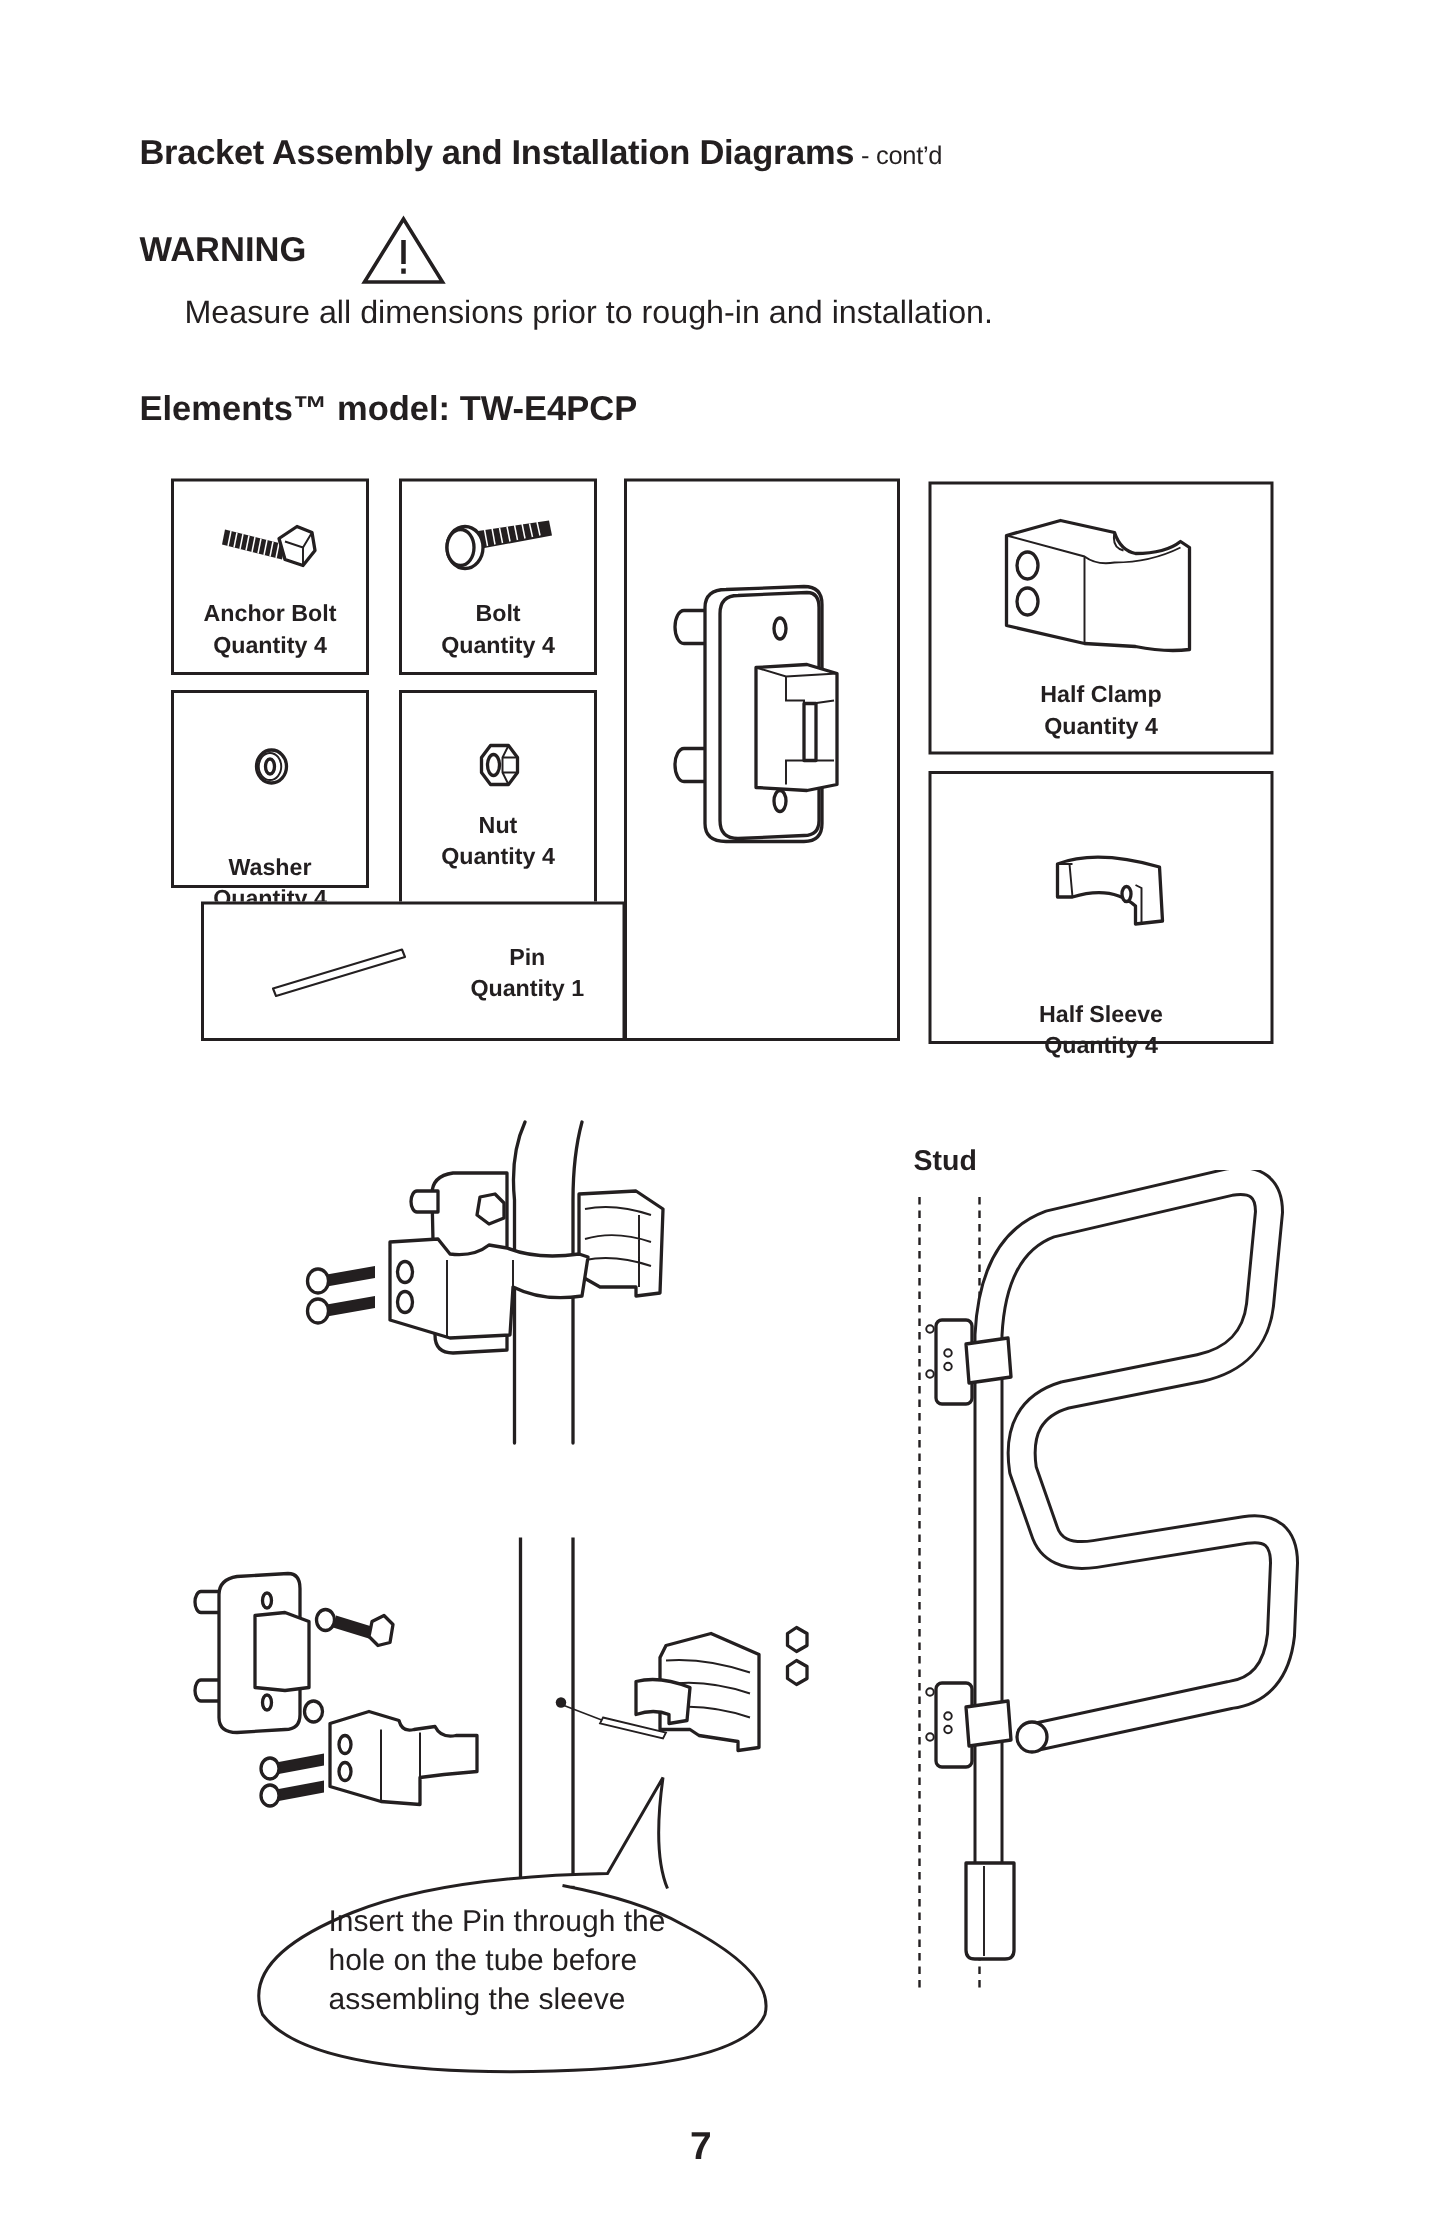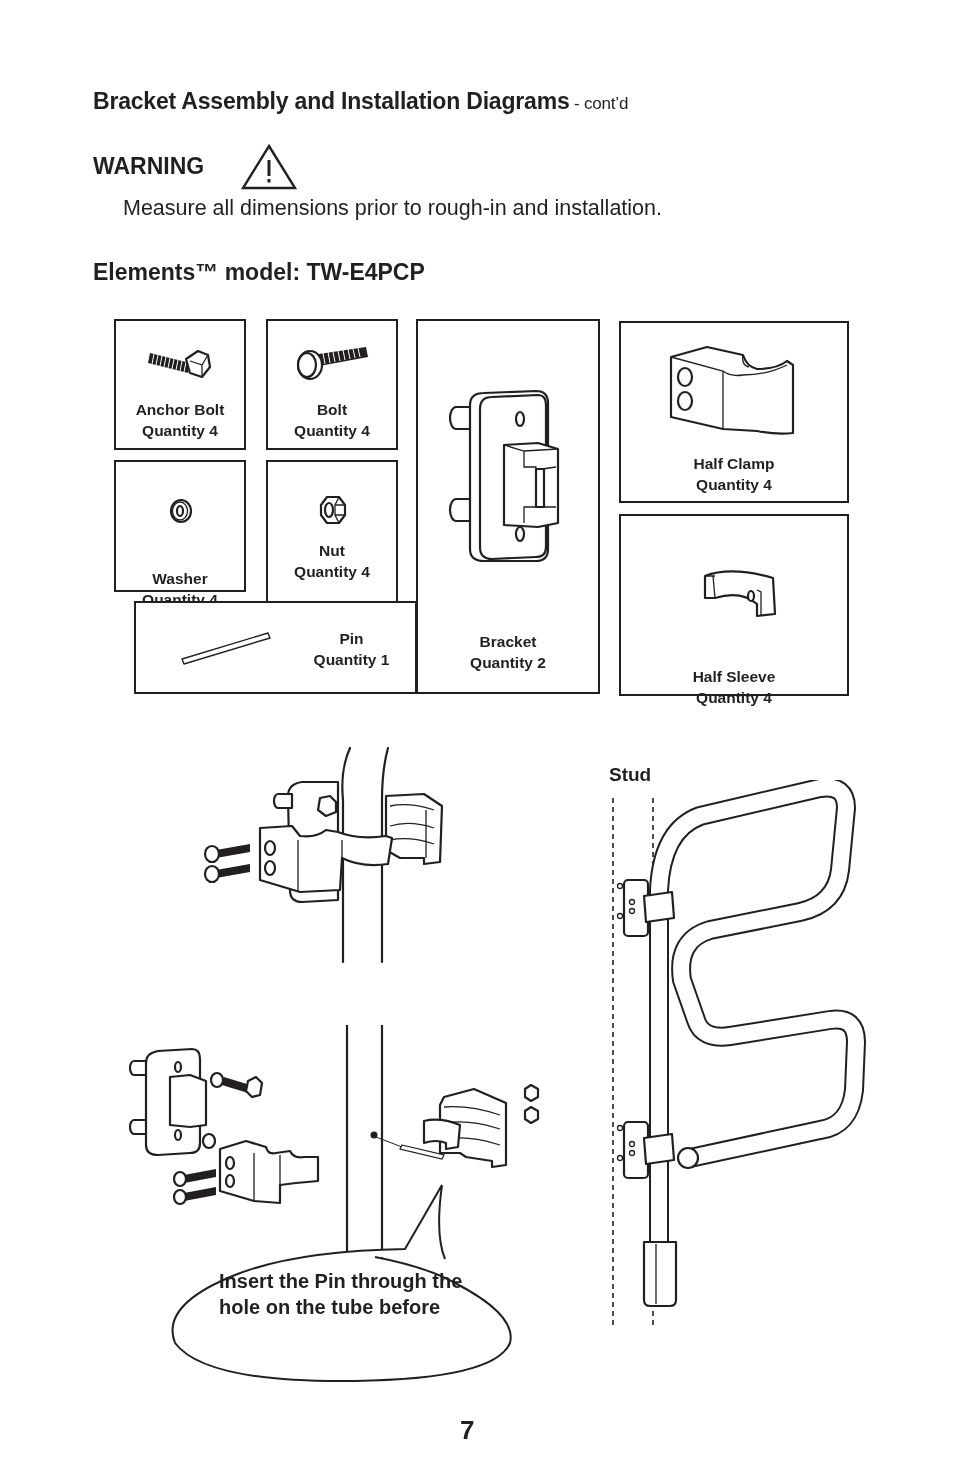--- a/index.html
+++ b/index.html
@@ -9,21 +9,21 @@
   .h1 { left: 93px; top: 88px; font-size: 23px; font-weight: bold; white-space: nowrap; letter-spacing: -0.2px; }
   .h1 .cont { font-weight: normal; font-size: 17px; }
   .warn { left: 93px; top: 153px; font-size: 23px; font-weight: bold; }
   .warn-icon { left: 240px; top: 143px; width: 58px; height: 48px; }
   .measure { left: 93px; top: 196px; font-size: 21.5px; white-space: nowrap; margin-left: 30px; }
   .model { left: 93px; top: 259px; font-size: 23px; font-weight: bold; white-space: nowrap; text-align: right; }
   .box { position: absolute; border: 2.5px solid #231f20; box-sizing: border-box; background: #fff; padding-left: 35px; }
   .lbl { position: absolute; left: 0; right: 0; text-align: center; font-size: 15.5px; font-weight: bold; line-height: 21px; }
   .lbl span { display: block; }
   svg.part { position: absolute; overflow: visible; }
-  .bubble-text { left: 219px; top: 1268px; font-size: 20px; font-weight: bold; line-height: 26px; }
+  .bubble-text { left: 219px; top: 1268px; font-size: 20px; font-weight: normal; line-height: 26px; }
   .bubble-text span { display: block; white-space: nowrap; }
   .stud { left: 609px; top: 764px; font-size: 19px; font-weight: bold; }
   .pagenum { left: 460px; top: 1415px; font-size: 26px; font-weight: bold; }
   svg .ln { fill: none; stroke: #231f20; stroke-width: 2.2; stroke-linejoin: round; stroke-linecap: round; }
   svg .thin { fill: none; stroke: #231f20; stroke-width: 1.3; }
   svg .fillw { fill: #fff; stroke: #231f20; stroke-width: 2.2; stroke-linejoin: round; }
   svg .dash { fill: none; stroke: #231f20; stroke-width: 1.6; stroke-dasharray: 5 4; }
 </style>
 </head>
 <body>
@@ -131,24 +131,20 @@
     <path class="fillw" d="M24 16 Q24 4 38 4 L90 2 Q102 2 102 14 L102 160 Q102 172 90 172 L38 172 Q24 172 24 160 Z"></path>
 
     <path class="fillw" d="M34 20 Q34 8 46 8 L92 6 Q100 6 100 16 L100 158 Q100 168 90 168 L46 170 Q34 170 34 158 Z"></path>
     <ellipse cx="74" cy="30" rx="4" ry="7" class="fillw"></ellipse>
     <ellipse cx="74" cy="145" rx="4" ry="7" class="fillw"></ellipse>
 
     <path class="fillw" d="M58 56 L92 54 L112 60 L112 134 L92 138 L58 136 Z"></path>
     <path class="thin" d="M58 56 L78 62 L112 60 M78 62 L78 78 L90 78 L90 118 L78 118 L78 134 M96 80 L110 78 M96 118 L110 118"></path>
     <rect x="90" y="80" width="8" height="38" class="fillw"></rect>
   </svg>
-  <div class="lbl" style="top:310px;">
-    <span>Bracket</span>
-    <span>Quantity 2</span>
-  </div>
 </div>
 
 <div class="box" style="left:619px;top:321px;width:230px;height:182px;">
   <svg class="part" style="left:46px;top:22px;width:130px;height:92px;" viewBox="0 0 130 92">
     <path class="fillw" d="M4 12 L40 2 L76 10 Q80 22 90 24 Q110 24 120 16 L126 20 L126 88 Q110 90 90 86 L56 84 L4 72 Z"></path>
     <path class="thin" d="M4 12 L56 26 Q64 32 76 30 Q100 30 120 20 M56 26 L56 84 M76 10 Q74 20 82 22"></path>
     <ellipse cx="18" cy="32" rx="7" ry="9" class="fillw"></ellipse>
     <ellipse cx="18" cy="56" rx="7" ry="9" class="fillw"></ellipse>
   </svg>
   <div class="lbl" style="top:130px;">
@@ -232,20 +228,21 @@
   <path class="fillw" d="M405 64 L411 60 L418 64 L418 72 L411 76 L405 72 Z"></path>
   <path class="fillw" d="M405 86 L411 82 L418 86 L418 94 L411 98 L405 94 Z"></path>
 </svg>
 
 <svg class="abs" style="left:165px;top:1175px;width:360px;height:210px;" viewBox="0 0 360 210">
   <path d="M210 82 Q262 92 290 108 Q352 140 345 168 Q330 204 190 206 Q40 208 10 168 Q-5 130 70 100 Q130 76 240 74 L277 10 Q270 60 280 84" fill="#fff" stroke="#231f20" stroke-width="2"></path>
 </svg>
 <div class="abs bubble-text">
   <span>Insert the Pin through the</span>
   <span>hole on the tube before</span>
+  <span>assembling the sleeve</span>
 </div>
 
 <div class="abs stud">Stud</div>
 <svg class="abs" style="left:600px;top:780px;width:280px;height:550px;" viewBox="0 0 280 550">
   <line class="dash" x1="13" y1="18" x2="13" y2="545"></line>
   <line class="dash" x1="53" y1="18" x2="53" y2="545"></line>
 
   <path d="M59 470 L59 110 Q62 50 100 36 L220 8 Q246 4 246 28 L240 90 Q236 124 200 132 L110 150 Q76 160 82 200 L96 240 Q102 260 130 256 L230 240 Q256 236 256 262 L254 310 Q250 346 220 350 L90 378" fill="none" stroke="#231f20" stroke-width="20" stroke-linejoin="round" stroke-linecap="butt"></path>
   <path d="M59 470 L59 110 Q62 50 100 36 L220 8 Q246 4 246 28 L240 90 Q236 124 200 132 L110 150 Q76 160 82 200 L96 240 Q102 260 130 256 L230 240 Q256 236 256 262 L254 310 Q250 346 220 350 L90 378" fill="none" stroke="#ffffff" stroke-width="16" stroke-linejoin="round" stroke-linecap="butt"></path>
   <ellipse cx="88" cy="378" rx="10" ry="10" class="fillw"></ellipse>

